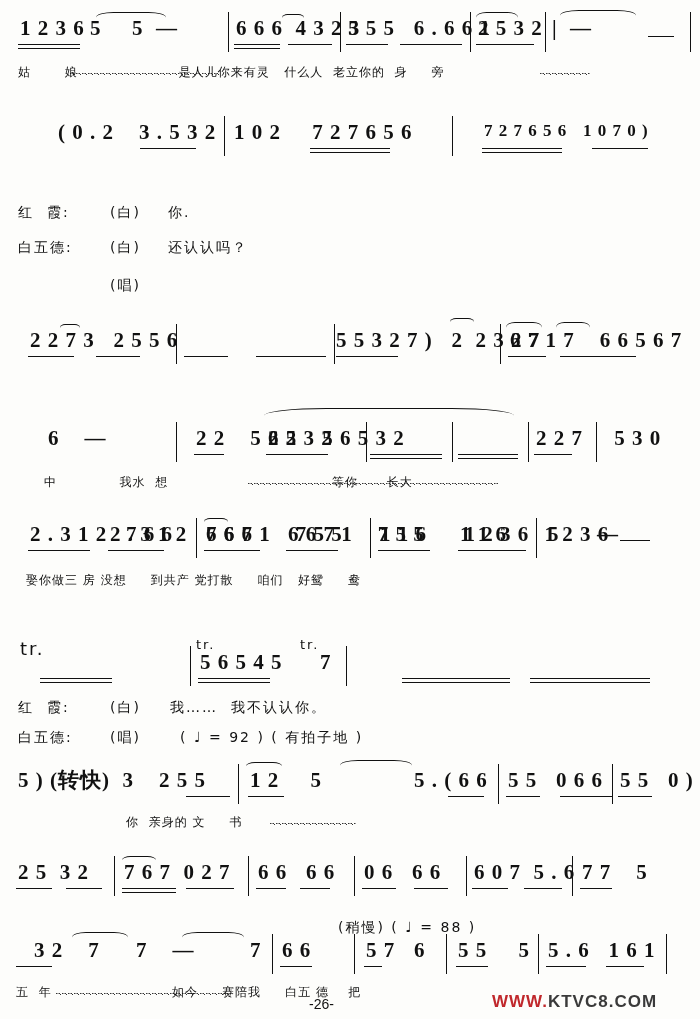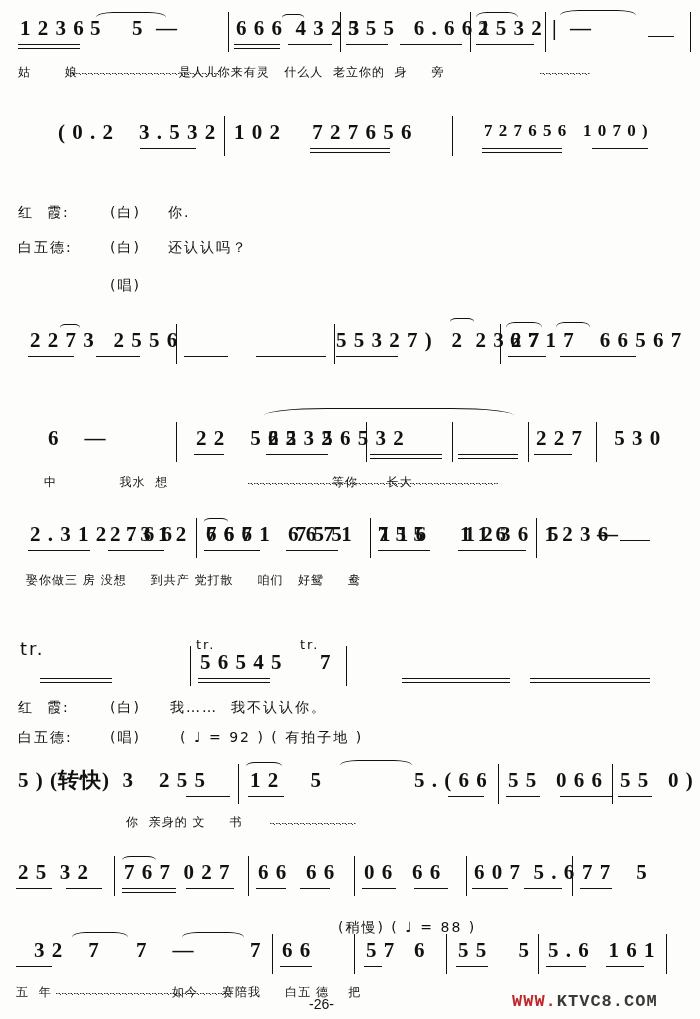--- a/index.html
+++ b/index.html
@@ -28,21 +28,21 @@
   .slur{position:absolute;border-top:1.4px solid #111;border-radius:50%/100%;height:10px;}
   .slur.small{height:7px;}
   
   .wave{position:absolute;height:3px;
         background:
           radial-gradient(circle at 2px 4px, transparent 2.5px, #111 2.6px, #111 3px, transparent 3.1px);
         background-size:6px 6px;opacity:.85;}
   .dash{position:absolute;height:1.4px;background:#111;}
 
   .footer{position:absolute;left:0;width:643px;text-align:center;font-family:"Liberation Sans",sans-serif;font-size:14px;}
-  .wm{position:absolute;font-family:Liberation Mono, monospace;font-weight:bold;font-size:17px;letter-spacing:1px;margin-left:20px;}
+  .wm{position:absolute;font-family:Liberation Sans, sans-serif;font-weight:bold;font-size:17px;letter-spacing:1px;}
   .wm .red{color:#c0282c;}
   .wm .grey{color:#3a3a3a;}
 </style>
 </head>
 <body>
 
 <div class="page">
 
   <div class="t num" style="left:20px;top:18px;font-size:21px;">1 2 3 6</div>
   <div class="beam" style="left:18px;top:44px;width:62px;"></div>

